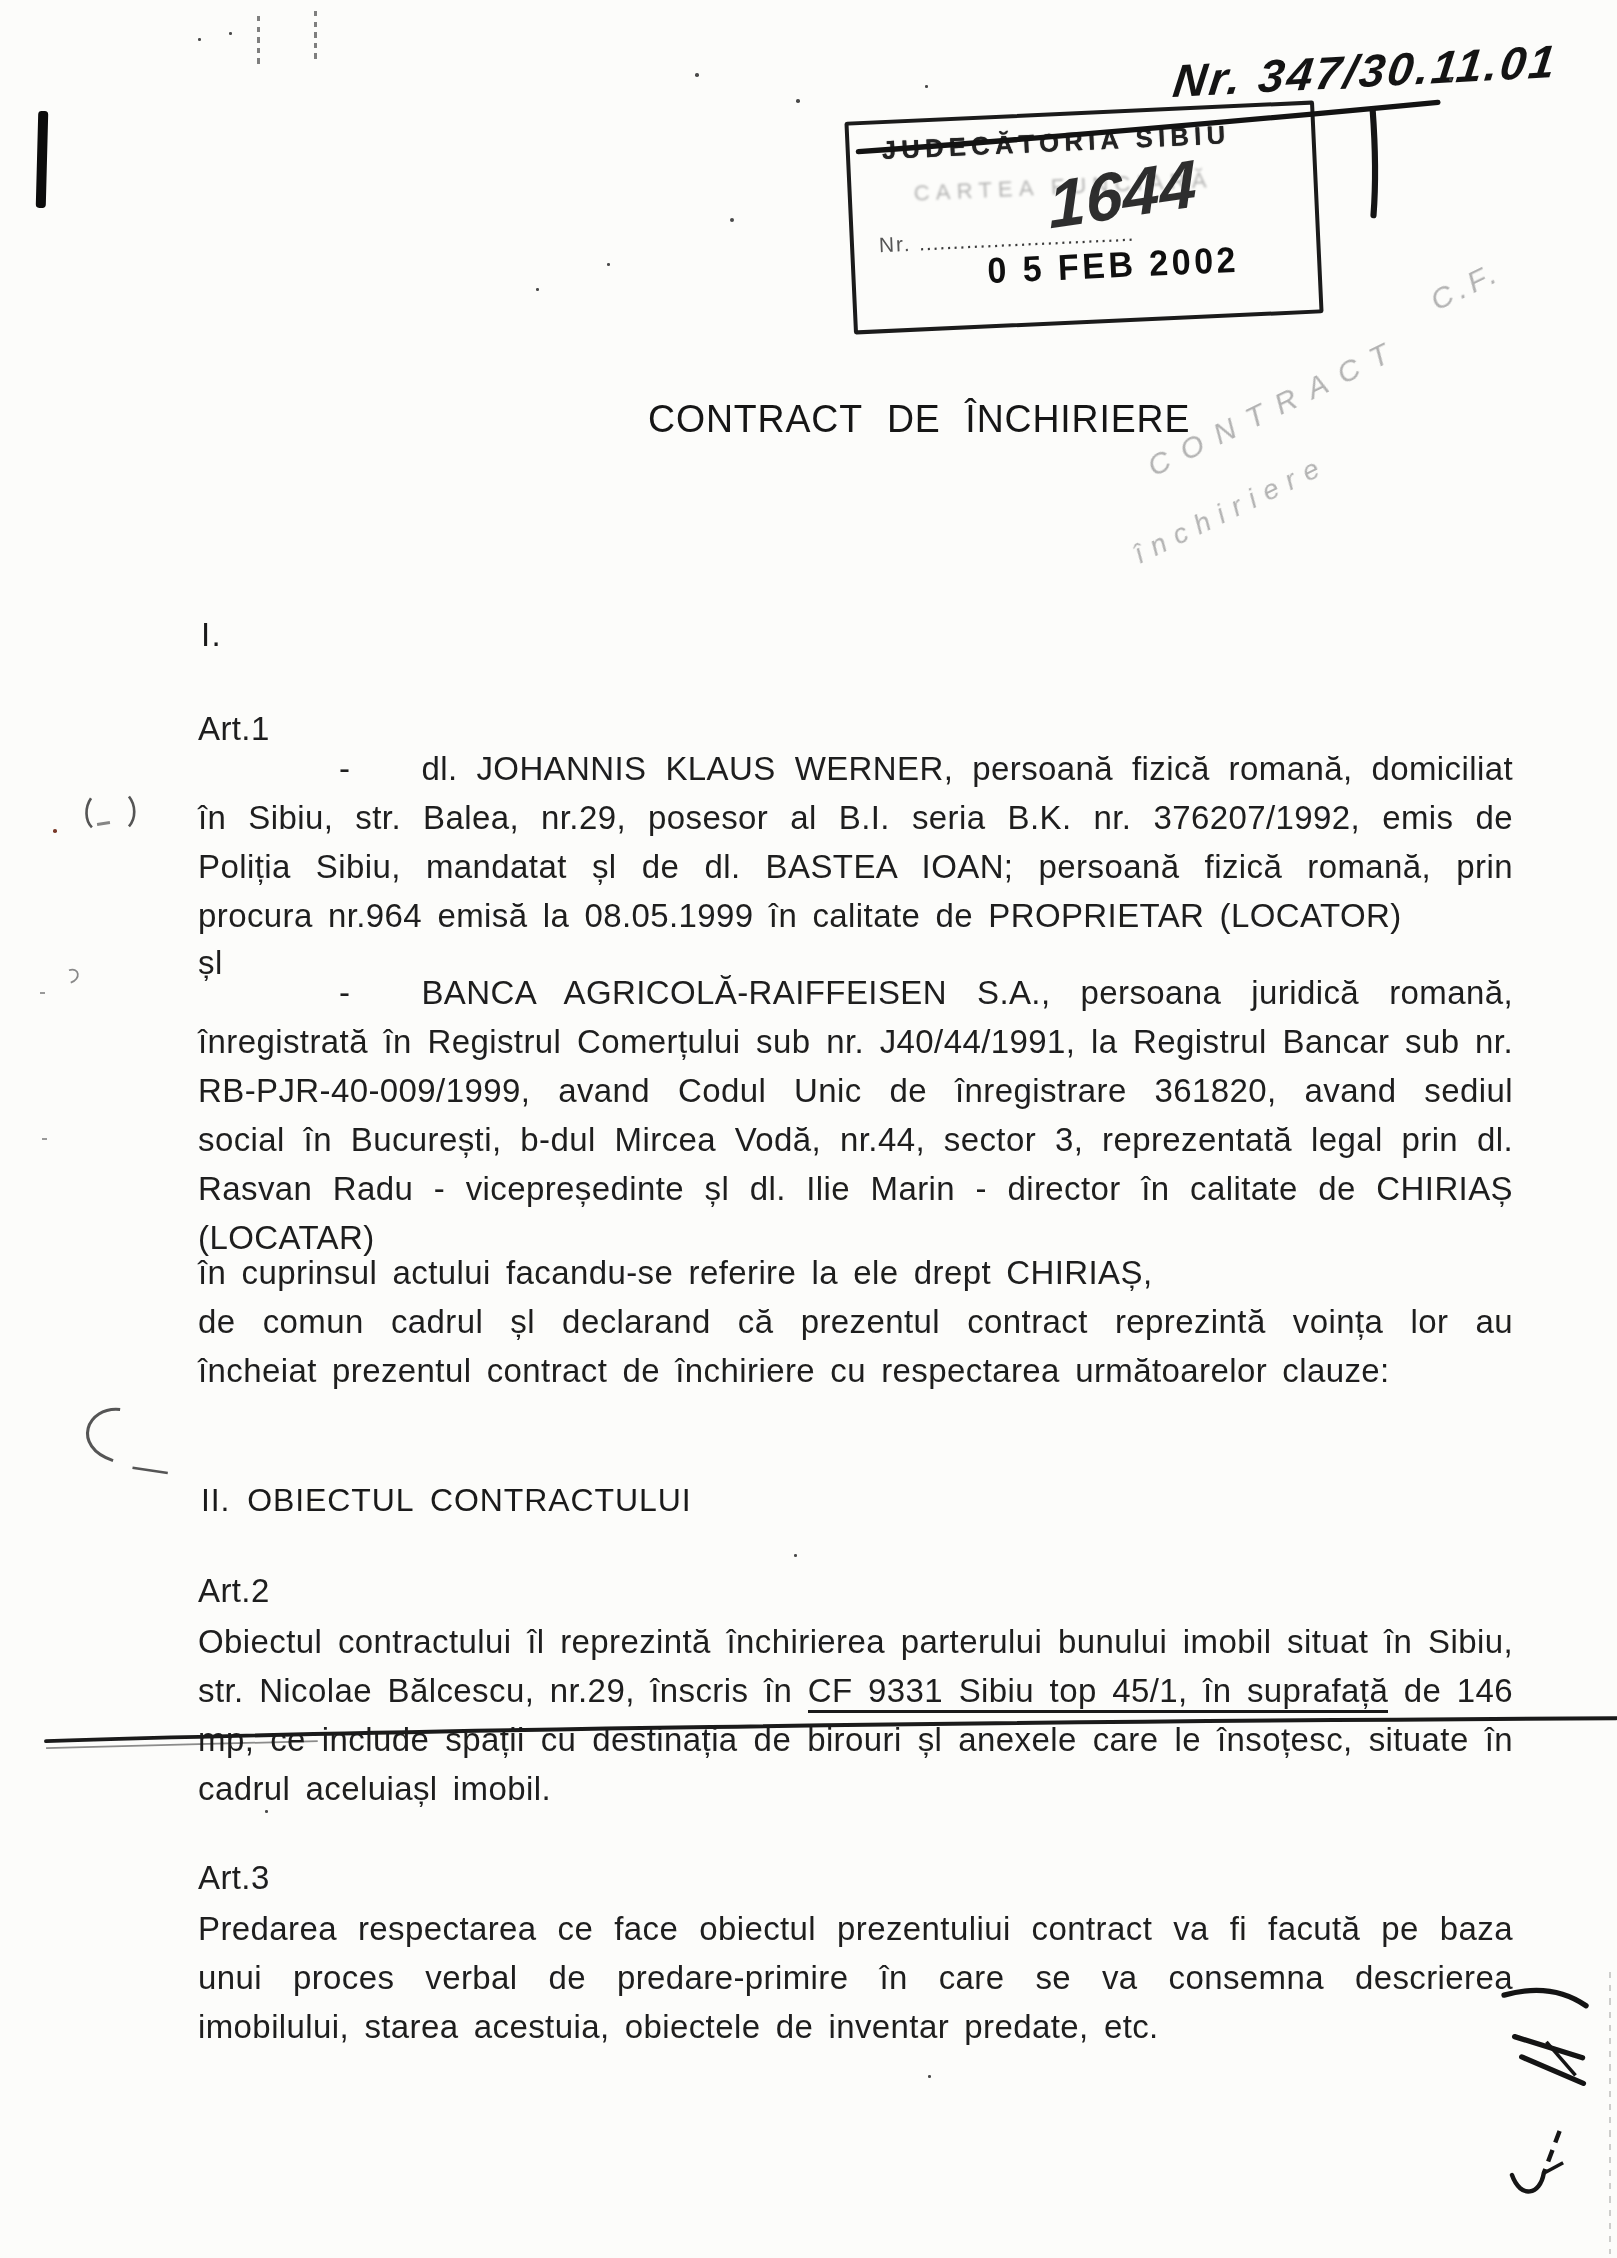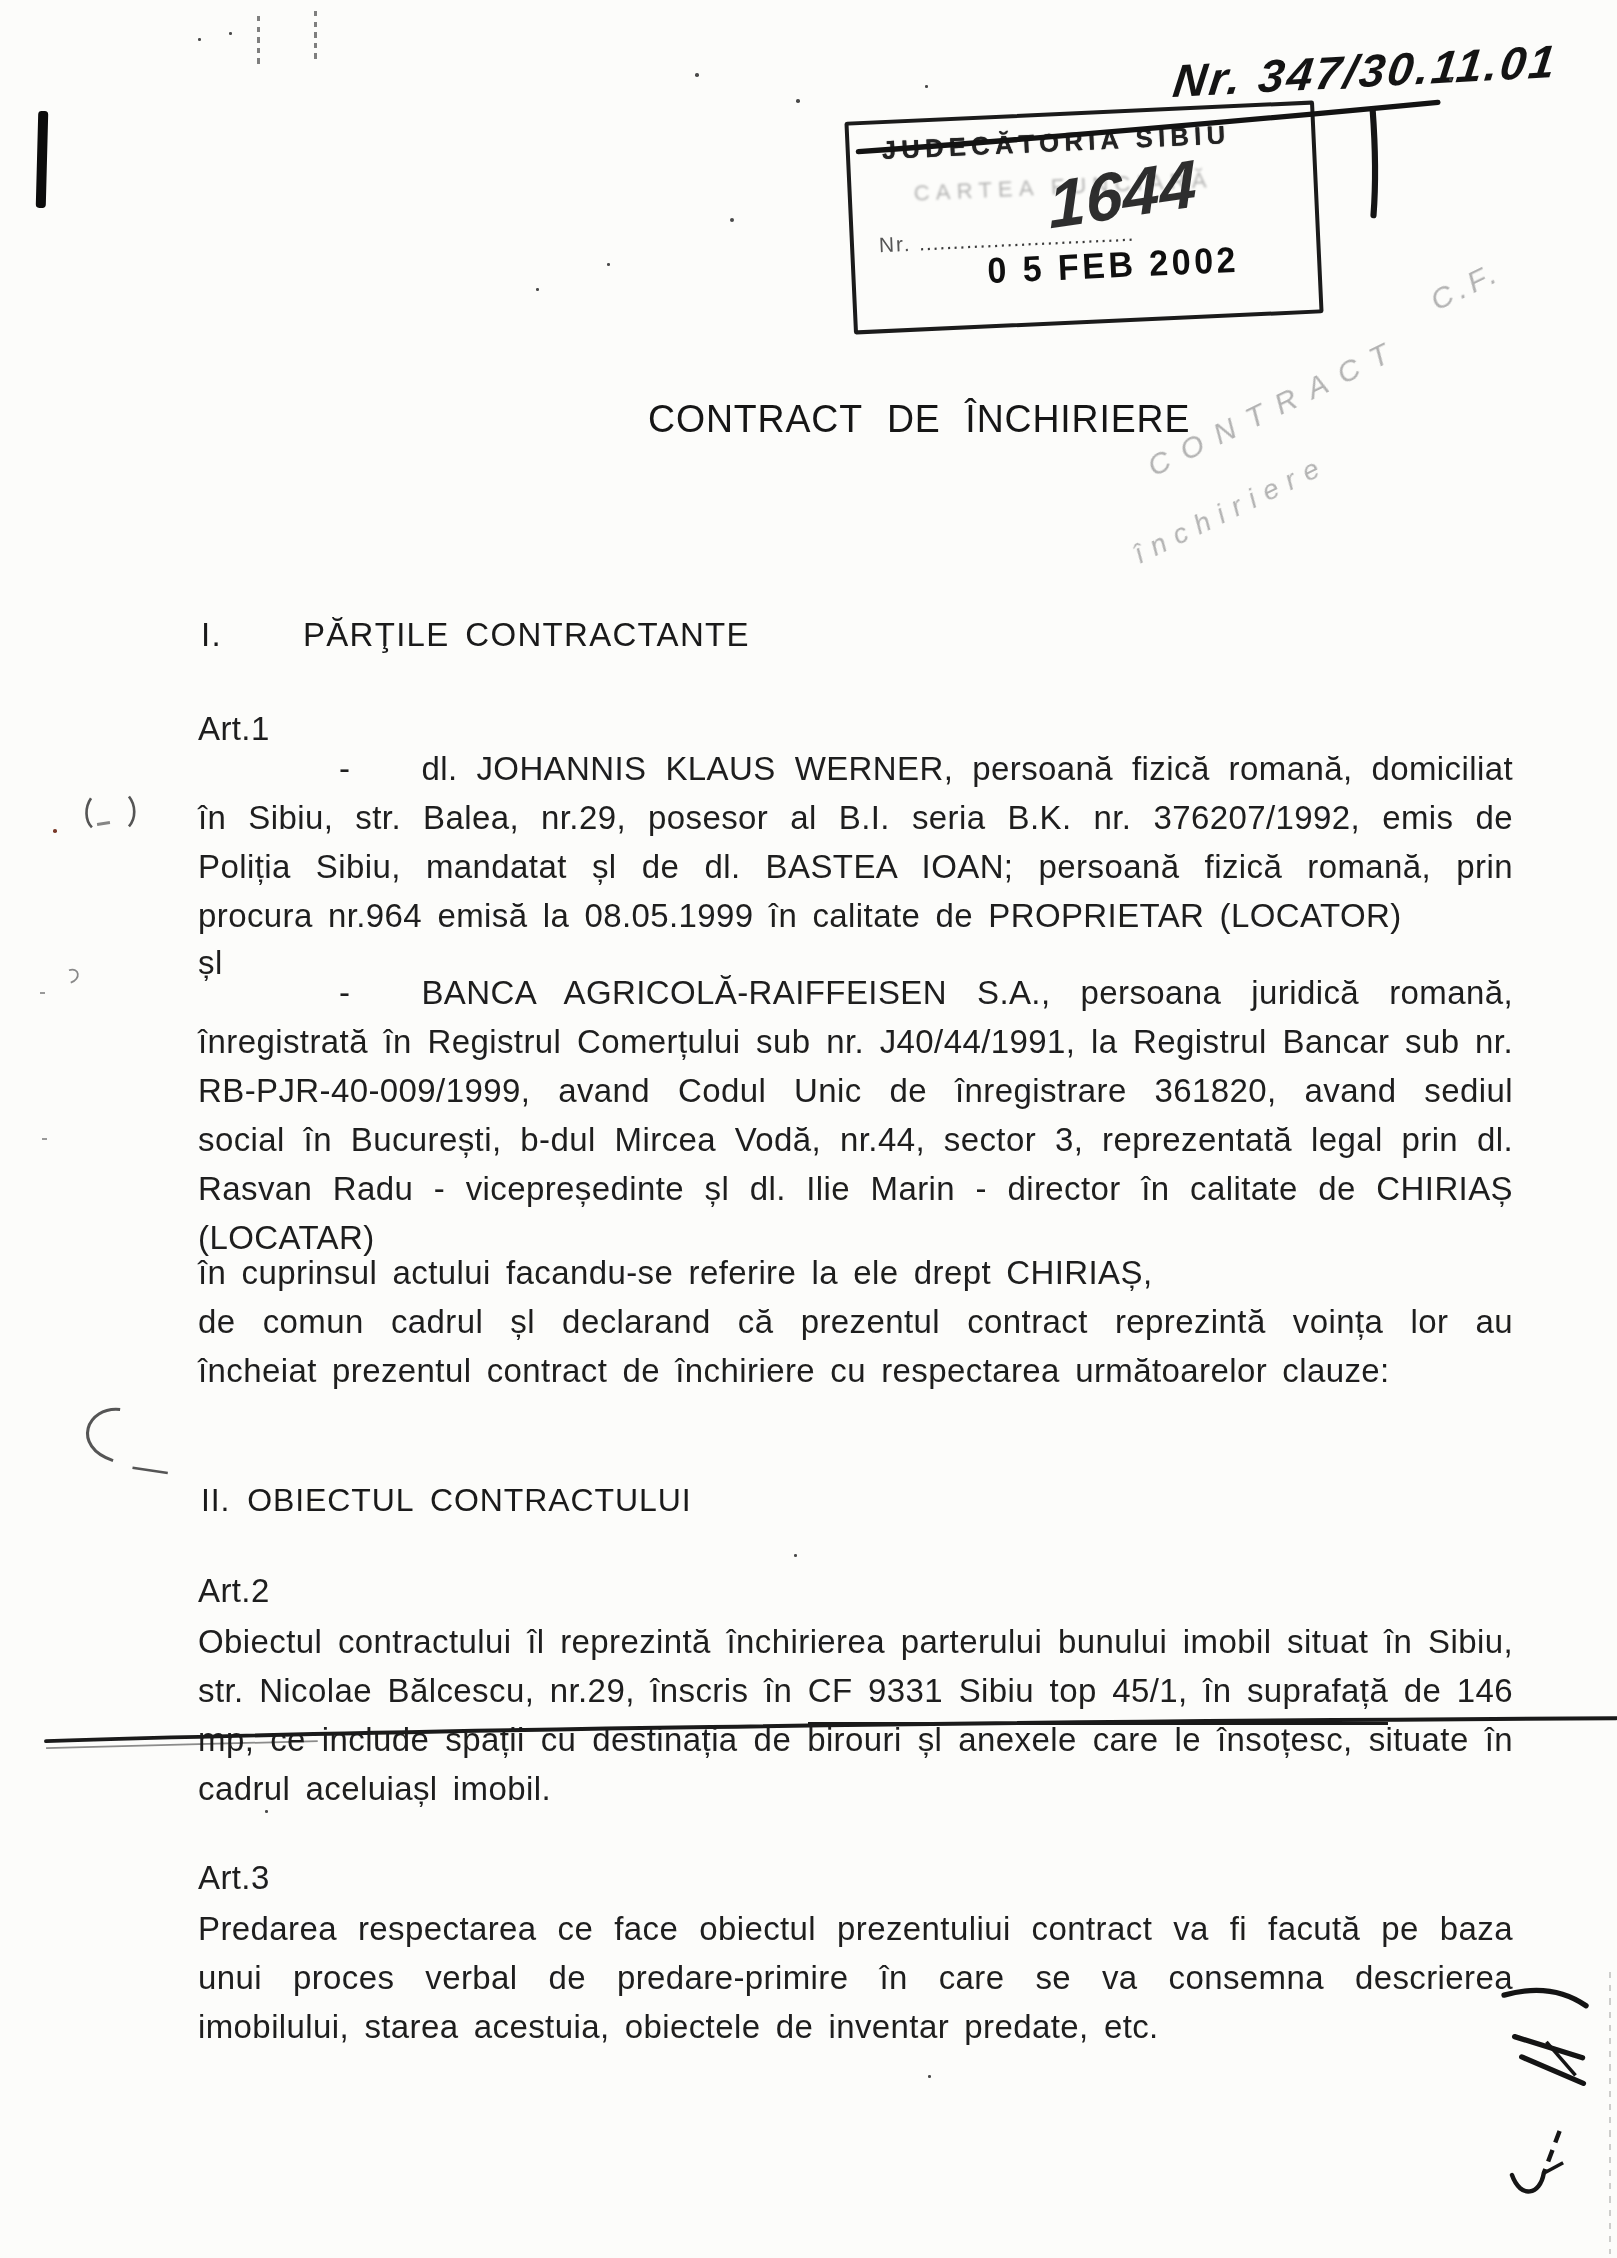--- a/index.html
+++ b/index.html
@@ -50,21 +50,21 @@
   .h1row .num{margin-right:81px;}
   .h2row{position:absolute;left:201px;top:1482px;font-size:32px;letter-spacing:0.9px;
     word-spacing:7px;color:#1a1a1a;white-space:nowrap;text-align:right;}
   .col{position:absolute;left:198px;top:0;width:1315px;}
   .blk{position:absolute;width:100%;}
   .bodytxt{font-size:33px;line-height:49px;letter-spacing:0.4px;word-spacing:5.7px;
     color:#1e1e1e;}
   .just{text-align:justify;}
   .p-dash{margin-left:141px;}
   .p-gap{display:inline-block;width:71px;}
-  .uline{border-bottom:3.5px solid #191919;padding-bottom:13px;}
+  .uline{border-bottom:3.5px solid #191919;padding-bottom:1px;}
   
   .bar1{position:absolute;left:37px;top:111px;width:9.7px;height:97px;background:#0c0c0c;
     border-radius:3.5px;transform:rotate(1.5deg);}
   .dashv{position:absolute;width:2.6px;opacity:.75;
     background:repeating-linear-gradient(#555 0 5.3px,transparent 5.3px 10.6px);}
   .dv1{left:257px;top:16px;height:48px;}
   .dv2{left:314px;top:10.6px;height:51px;}
   .edge-dots{position:absolute;left:1609px;top:1972px;width:1.8px;height:282px;opacity:.8;
     background:repeating-linear-gradient(#c2c2c0 0 6.2px,transparent 6.2px 13.2px);}
   .sp{position:absolute;background:#4a4a4a;border-radius:50%;}
@@ -93,21 +93,20 @@
   <div class="diag-note">
     <span class="l1">CONTRACT</span>
     <span class="l3">C.F.</span>
     <span class="l2">închiriere</span>
   </div>
 
   <div class="title">CONTRACT DE ÎNCHIRIERE</div>
 
   <div class="h1row">
     <span class="num">I.</span>
-    <span>PĂRŢILE CONTRACTANTE</span>
   </div>
 
   <div class="col">
 
     <div class="blk bodytxt" style="top:704px">Art.1</div>
 
     <div class="blk bodytxt just" style="top:744px">
       <span class="p-dash">-</span><span class="p-gap"></span><span>dl. JOHANNIS KLAUS WERNER, persoană fizică romană, domiciliat în Sibiu, str. Balea, nr.29, posesor al B.I. seria B.K. nr. 376207/1992, emis de Poliția Sibiu, mandatat șl de dl. BASTEA IOAN; persoană fizică romană, prin procura nr.964 emisă la 08.05.1999 în calitate de PROPRIETAR (LOCATOR)</span>
     </div>
 

